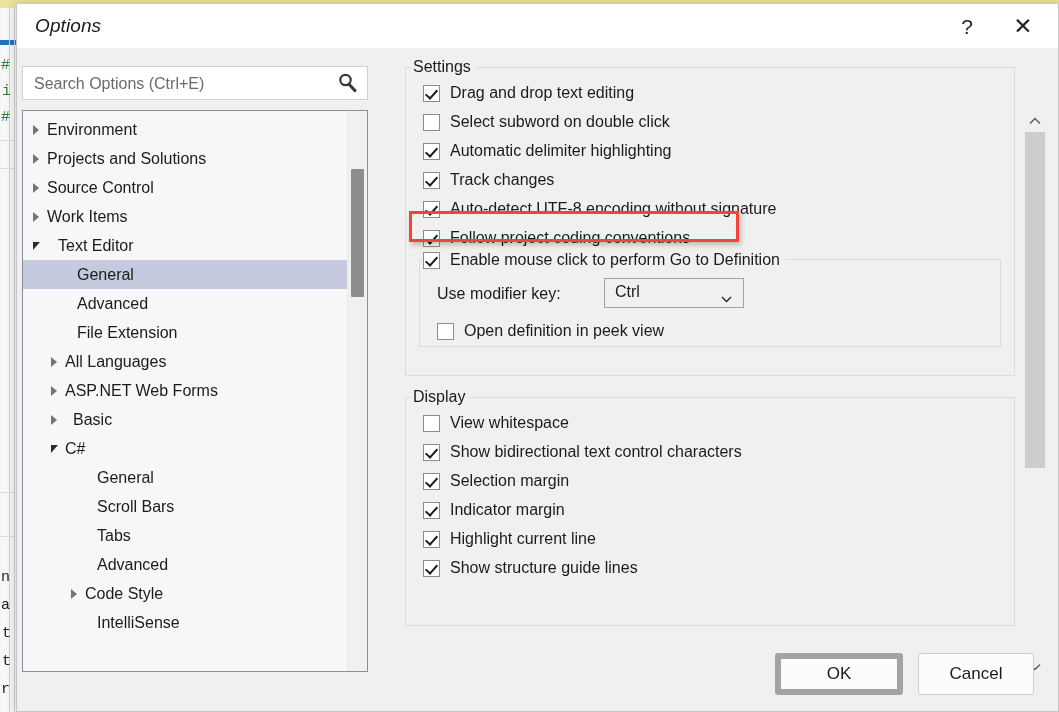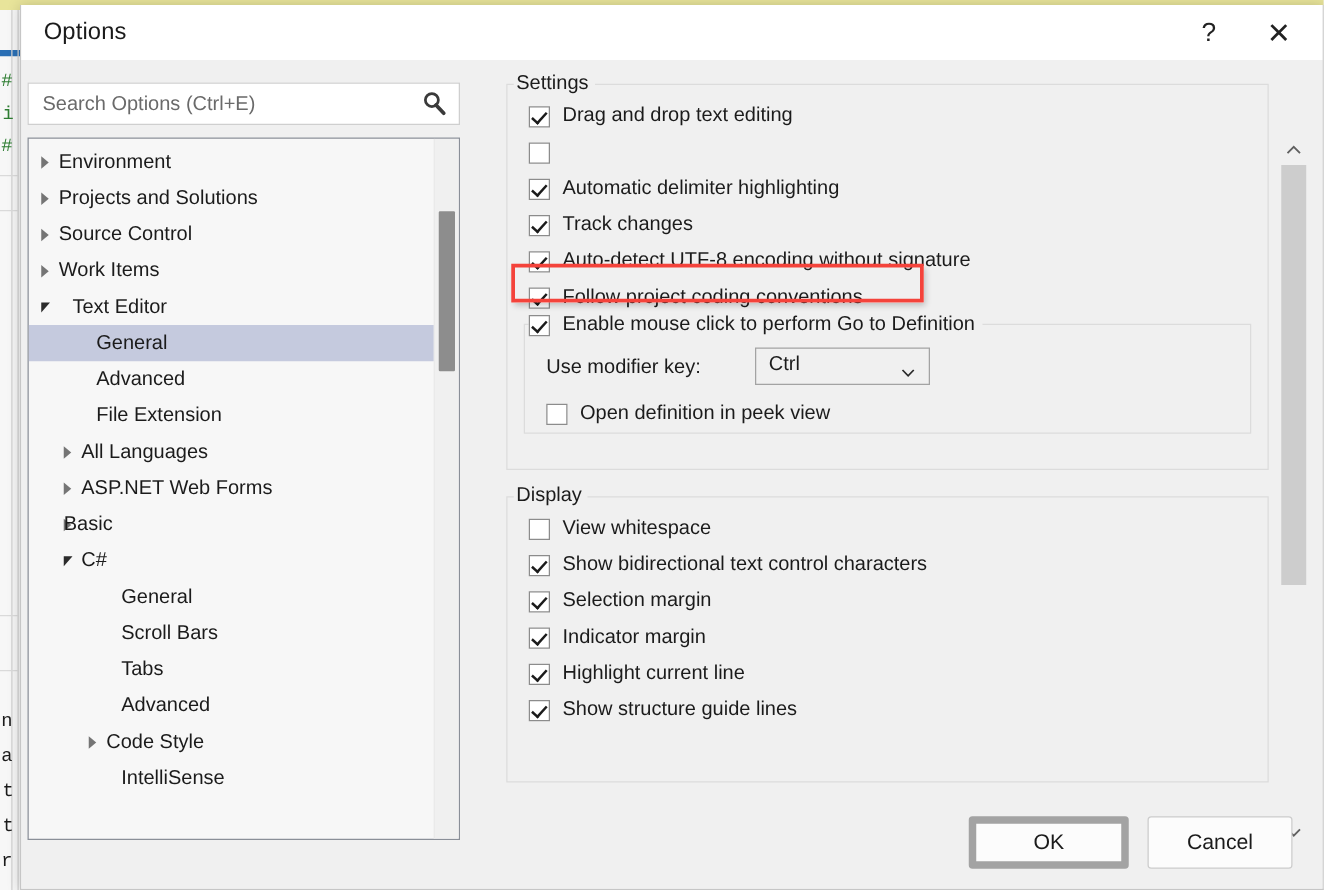--- a/index.html
+++ b/index.html
@@ -86,20 +86,21 @@
     background: #ffffff;
     box-sizing: border-box;
   }
   .titlebar .title-text {
     position: absolute;
     left: 18px;
     top: 11px;
     font-size: 19px;
     color: #1b1b1b;
     letter-spacing: 0.1px;
+    font-style: italic;
   }
   .titlebar .win-btn {
     position: absolute;
     top: 0;
     width: 46px;
     height: 44px;
     display: flex;
     align-items: center;
     justify-content: center;
     background: transparent;
@@ -517,21 +518,21 @@
           <div class="tree-row">
             <span class="twisty" style="left: 24px;">
               <span class="tri-collapsed"></span>
             </span>
             <span class="tree-label" style="left: 42px;">ASP.NET Web Forms</span>
           </div>
           <div class="tree-row">
             <span class="twisty" style="left: 24px;">
               <span class="tri-collapsed"></span>
             </span>
-            <span class="tree-label" style="left: 28px;">Basic</span>
+            <span class="tree-label" style="left: 50px;">Basic</span>
           </div>
           <div class="tree-row">
             <span class="twisty" style="left: 24px;">
               <span class="tri-expanded"></span>
             </span>
             <span class="tree-label" style="left: 42px;">C#</span>
           </div>
           <div class="tree-row">
             <span class="tree-label" style="left: 74px;">General</span>
           </div>
@@ -564,20 +565,21 @@
       <div class="groupbox" id="settings-group">
         <div class="gb-frame"></div>
         <div class="gb-caption">Settings</div>
         <div id="settings-checks">
             <div class="check-row" style="left: 18px; top: 22px;">
               <span class="cbox checked"></span>
               <span class="check-label">Drag and drop text editing</span>
             </div>
             <div class="check-row" style="left: 18px; top: 51px;">
               <span class="cbox"></span>
+              <span class="check-label">Select subword on double click</span>
             </div>
             <div class="check-row" style="left: 18px; top: 80px;">
               <span class="cbox checked"></span>
               <span class="check-label">Automatic delimiter highlighting</span>
             </div>
             <div class="check-row" style="left: 18px; top: 109px;">
               <span class="cbox checked"></span>
               <span class="check-label">Track changes</span>
             </div>
             <div class="check-row" style="left: 18px; top: 138px;">

